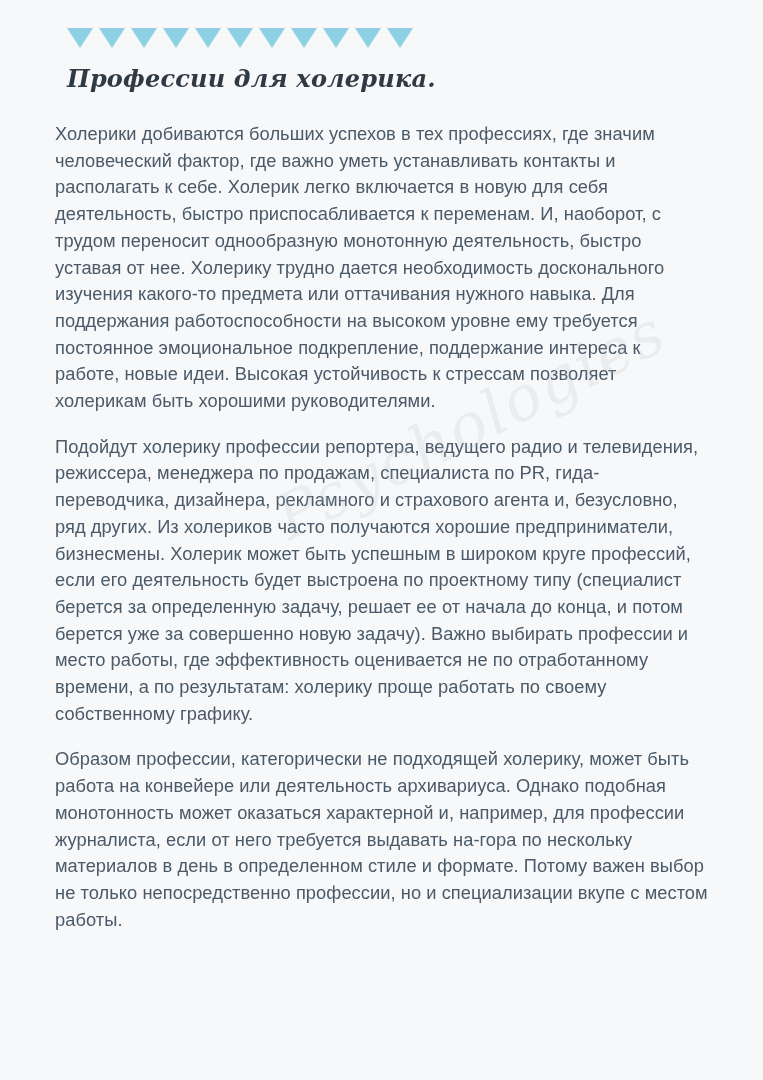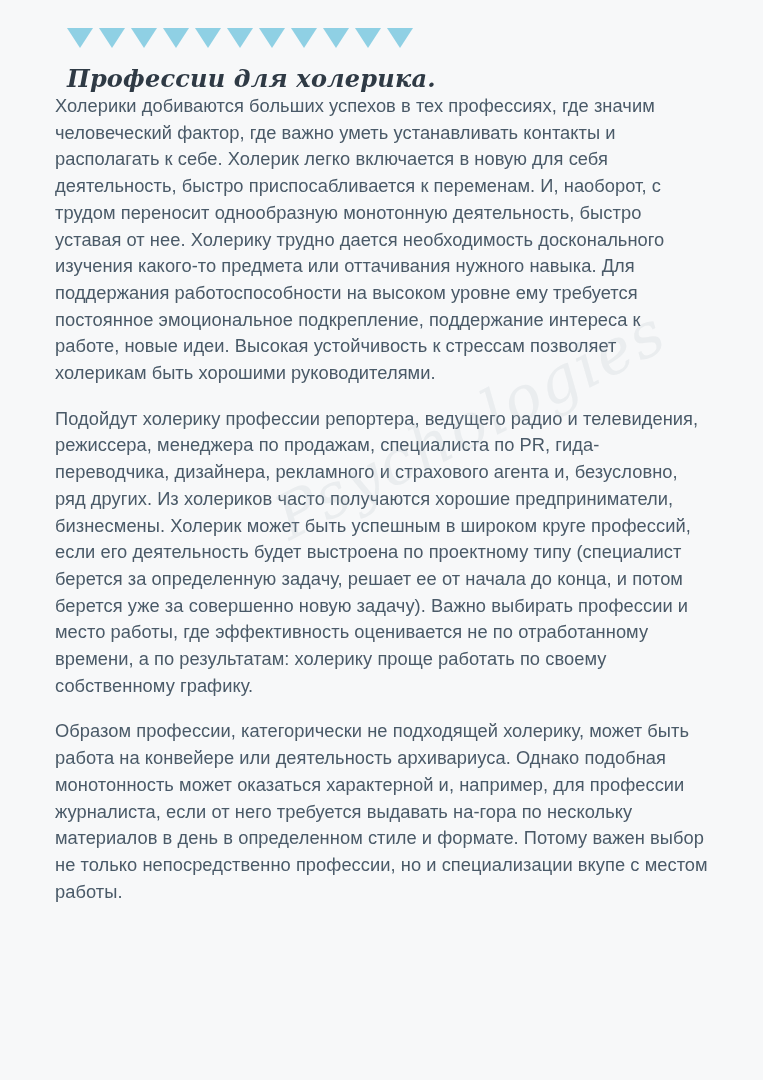--- a/index.html
+++ b/index.html
@@ -51,21 +51,21 @@
     border-left: 13px solid transparent;
     border-right: 13px solid transparent;
     border-top: 20px solid #8fd0e4;
   }
   h1.title {
     font-family: "DejaVu Serif", serif;
     font-style: italic;
     font-weight: bold;
     font-size: 24px;
     color: #2f3a45;
-    margin: 0 0 0 12px;
+    margin: 0 0 28px 12px;
     letter-spacing: 0.2px;
   }
   .body-text p {
     font-size: 18.3px;
     line-height: 1.46;
     color: #4a5a68;
     margin: 0 0 19px 0;
     letter-spacing: 0.05px;
   }
   .body-text p:last-child { margin-bottom: 16px; }

